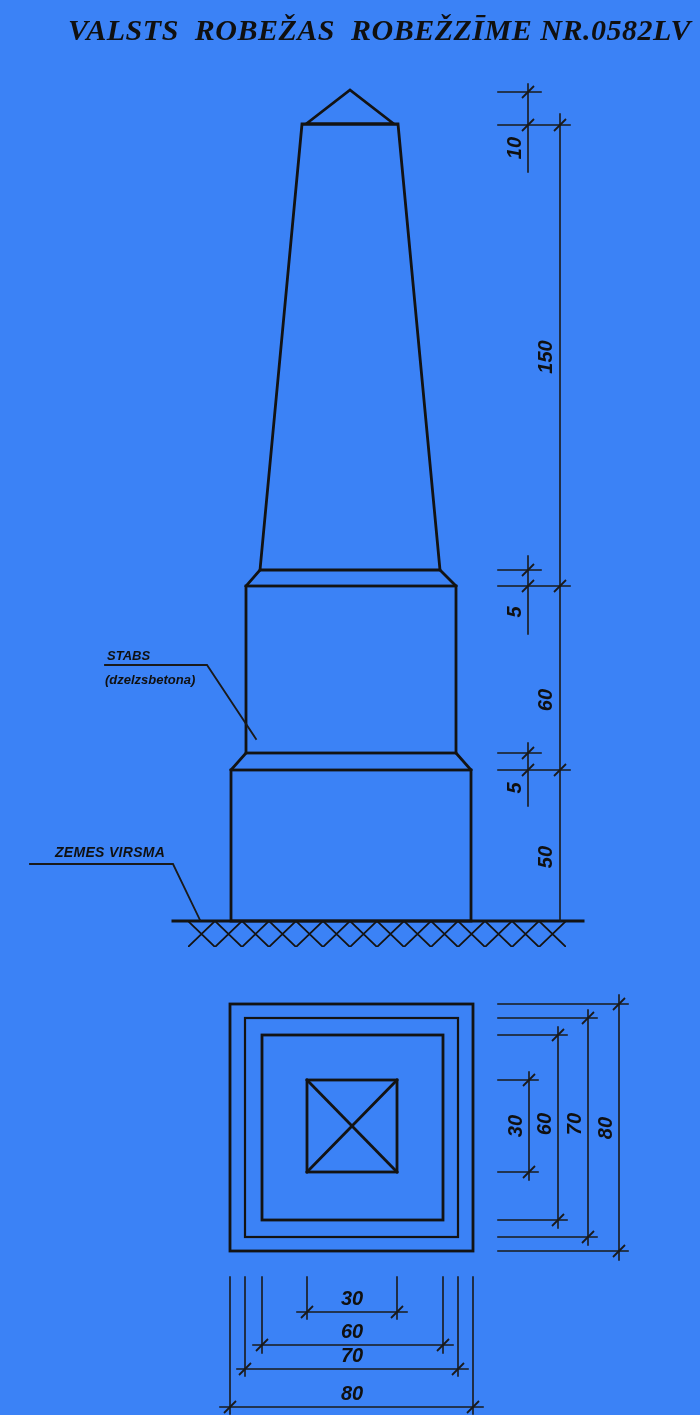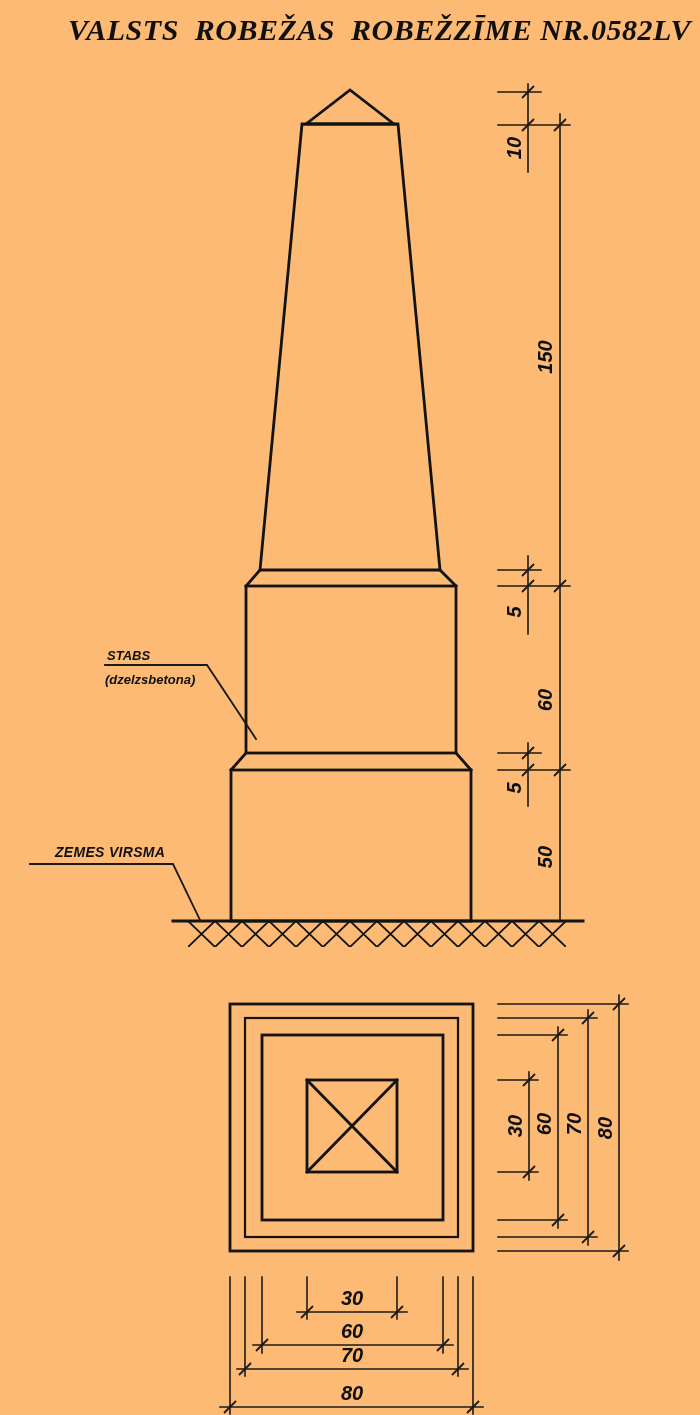--- a/index.html
+++ b/index.html
@@ -1,16 +1,16 @@
 <!DOCTYPE html>
 <html><head>
 <meta charset="utf-8">
 <style>
   html,body{margin:0;padding:0;background:#ffffff;}
-  .page{position:relative;width:700px;height:1415px;background:#fdba74;overflow:hidden;}
+  .page{position:relative;width:700px;height:1415px;background:#3b82f6;overflow:hidden;}
   svg{display:block;}
   .outline{stroke:#131313;stroke-width:2.8;fill:none;stroke-linejoin:miter;stroke-linecap:square;}
   .outline-mid{stroke:#131313;stroke-width:2.2;fill:none;stroke-linecap:square;}
   .ground{stroke:#131313;stroke-width:3;fill:none;stroke-linecap:square;}
   .leader{stroke:#1a1a1a;stroke-width:1.8;fill:none;stroke-linecap:square;}
   .dim{stroke:#1a1a1a;stroke-width:1.6;fill:none;stroke-linecap:square;}
   .title-text{font:italic 700 30px "Liberation Serif", serif;fill:#101010;letter-spacing:0.5px;}
   .dimnum{font:italic 700 20px "Liberation Sans", sans-serif;fill:#101010;}
   .annot{font:italic 700 13px "Liberation Sans", sans-serif;fill:#101010;}
   .annot2{font:italic 700 14px "Liberation Sans", sans-serif;fill:#101010;letter-spacing:0.3px;}

